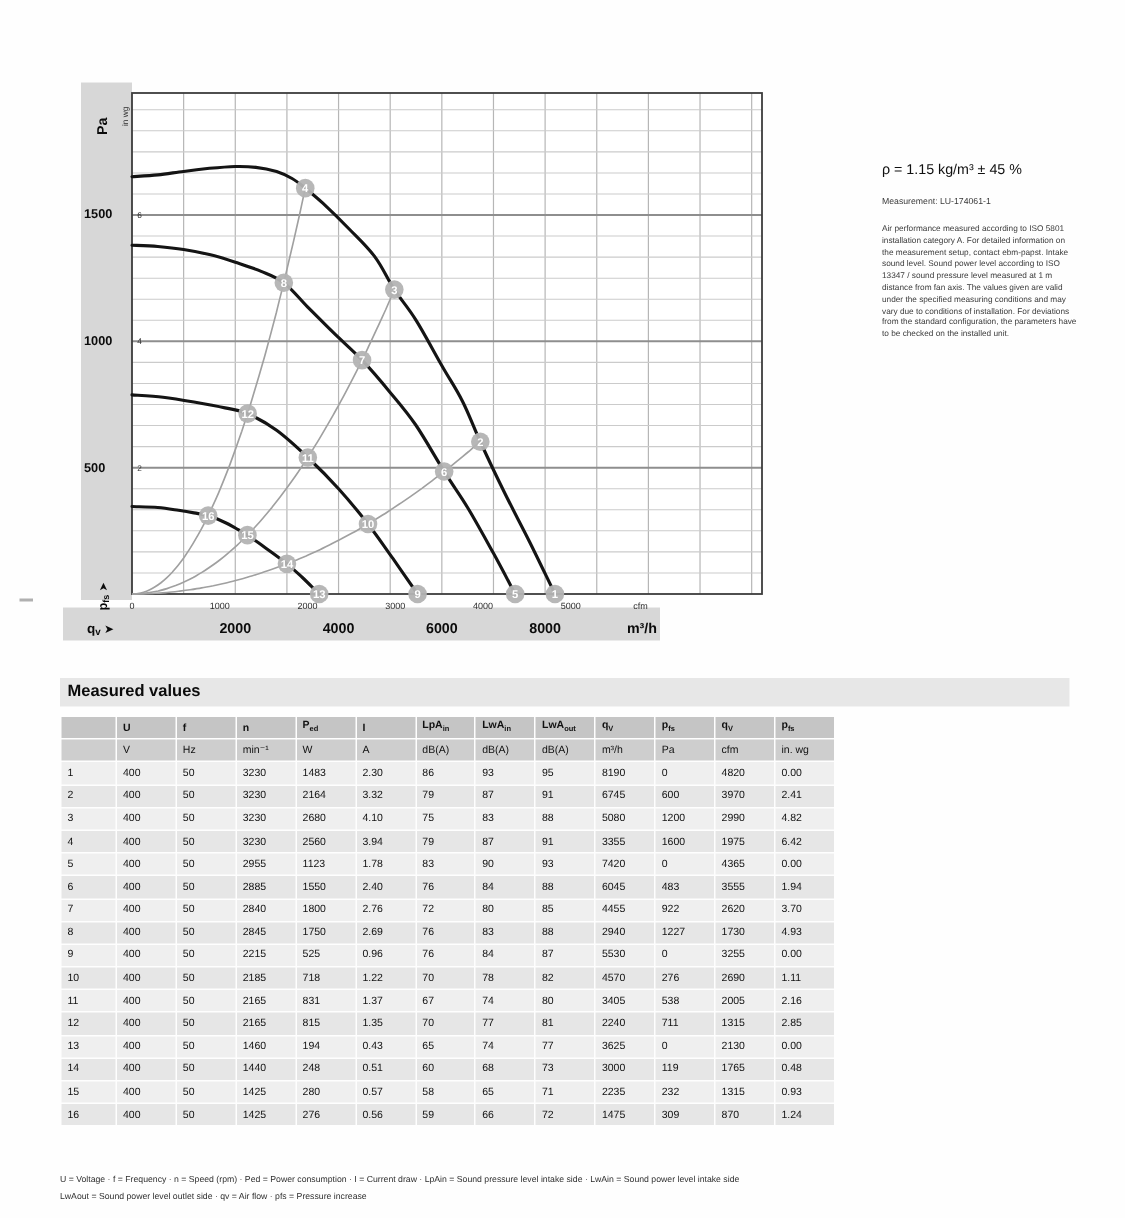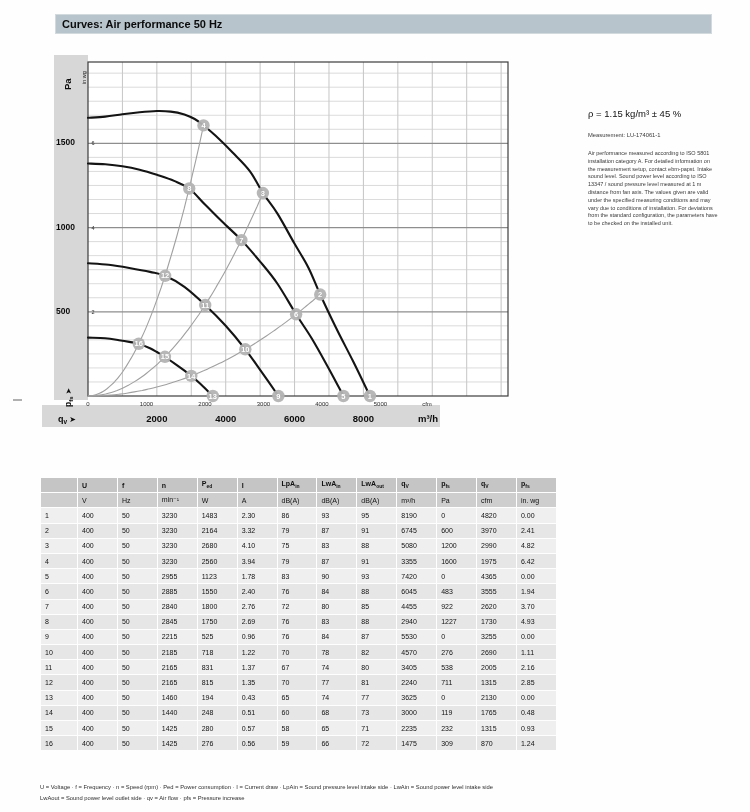--- a/index.html
+++ b/index.html
@@ -44,23 +44,20 @@
   #footer-legend{
     position:absolute;left:40px;top:782px;width:690px;
     font-size:5.8px;line-height:10.5px;color:#2e2e2e;
   }
 </style>
 </head>
 <body>
 
 <div id="page">
 
-  <div id="curves-band" class="band">
-    <span class="band-title">Curves: Air performance 50 Hz</span>
-  </div>
 
   <svg id="chart-svg" width="500" height="385" viewBox="0 0 500 385">
       <rect x="14" y="5" width="34" height="345" fill="#d7d7d7"></rect>
       <rect x="2" y="355" width="398" height="22" fill="#d7d7d7"></rect>
       <rect x="48" y="12" width="420" height="334" fill="#ffffff"></rect>
       <line x1="82.42622950819671" y1="12" x2="82.42622950819671" y2="346" stroke="#b6b6b6" stroke-width="0.8"></line>
       <line x1="116.85245901639344" y1="12" x2="116.85245901639344" y2="346" stroke="#b6b6b6" stroke-width="0.8"></line>
       <line x1="151.27868852459017" y1="12" x2="151.27868852459017" y2="346" stroke="#b6b6b6" stroke-width="0.8"></line>
       <line x1="185.70491803278688" y1="12" x2="185.70491803278688" y2="346" stroke="#b6b6b6" stroke-width="0.8"></line>
       <line x1="220.13114754098362" y1="12" x2="220.13114754098362" y2="346" stroke="#b6b6b6" stroke-width="0.8"></line>
@@ -191,20 +188,23 @@
     </svg>
 
   <div id="margin-dash"></div>
 
   <div id="side-note">
     <p id="density-line">ρ = 1.15 kg/m³ ± 45 %</p>
     <p id="measurement-line">Measurement: LU-174061-1</p>
     <p id="conditions-text">Air performance measured according to ISO 5801 installation category A. For detailed information on the measurement setup, contact ebm-papst. Intake sound level. Sound power level according to ISO 13347 / sound pressure level measured at 1 m distance from fan axis. The values given are valid under the specified measuring conditions and may vary due to conditions of installation. For deviations from the standard configuration, the parameters have to be checked on the installed unit.</p>
   </div>
 
+  <div id="measured-band" class="band">
+    <span class="band-title">Measured values</span>
+  </div>
 
   <table id="measured-table">
       <colgroup>
         <col style="width: 36px;">
         <col>
         <col>
         <col>
         <col>
         <col>
         <col>

